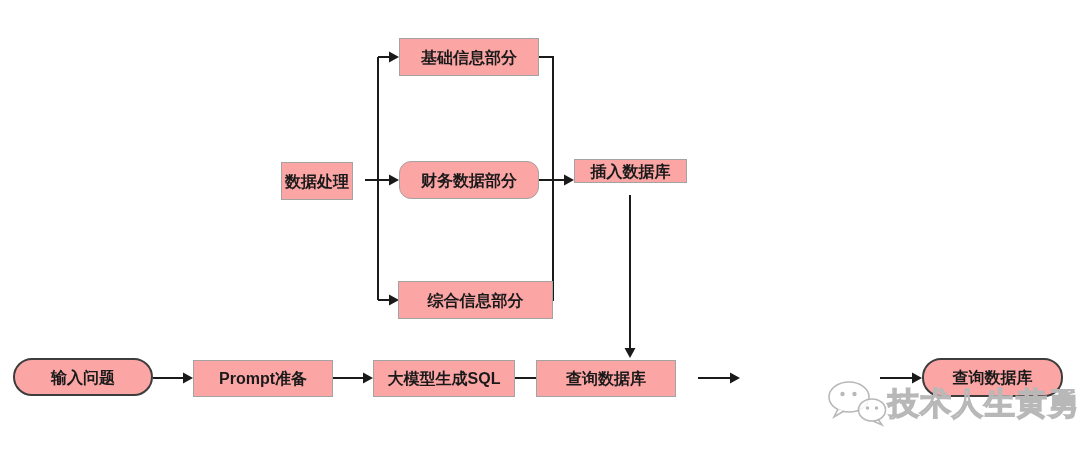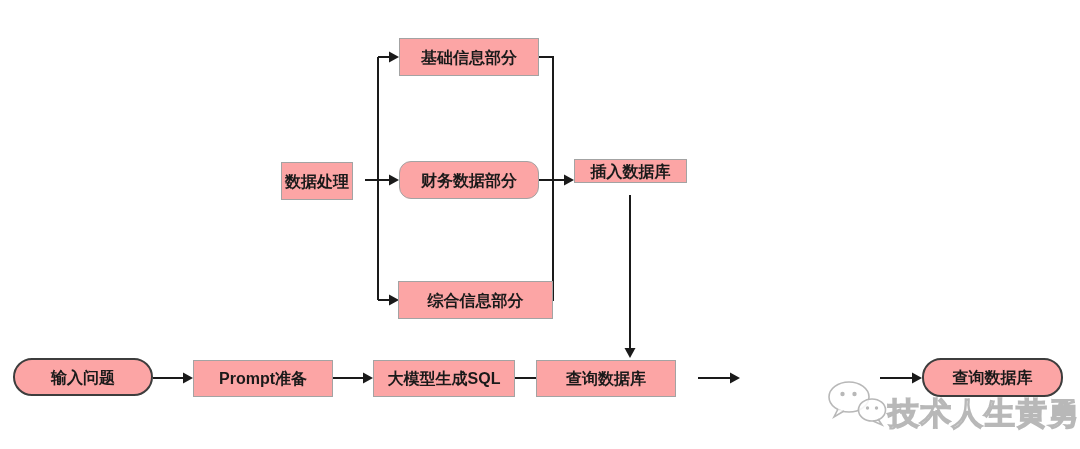--- a/index.html
+++ b/index.html
@@ -44,21 +44,21 @@
     left: 826px;
     top: 380px;
     z-index: 3;
     display: flex;
     align-items: flex-start;
   }
   #watermark-text {
     font-size: 31px;
     font-weight: bold;
     letter-spacing: 1px;
-    margin-top: 13px;
+    margin-top: 3px;
     color: rgba(255,255,255,0.25);
     -webkit-text-stroke: 1.3px #b8b8b8;
     white-space: nowrap;
   }
 </style>
 </head>
 <body>
 
 <div id="canvas">
 

